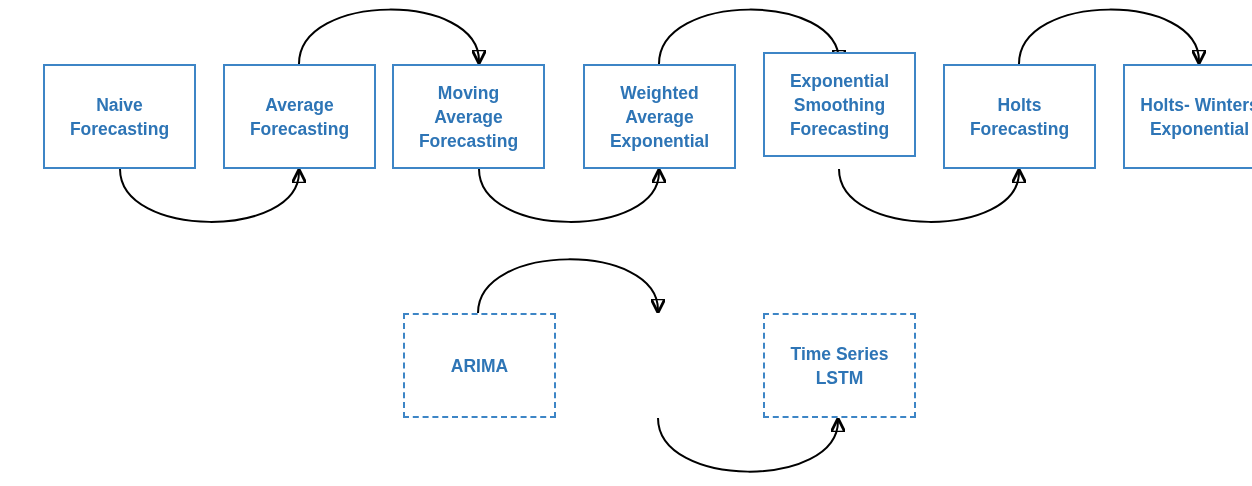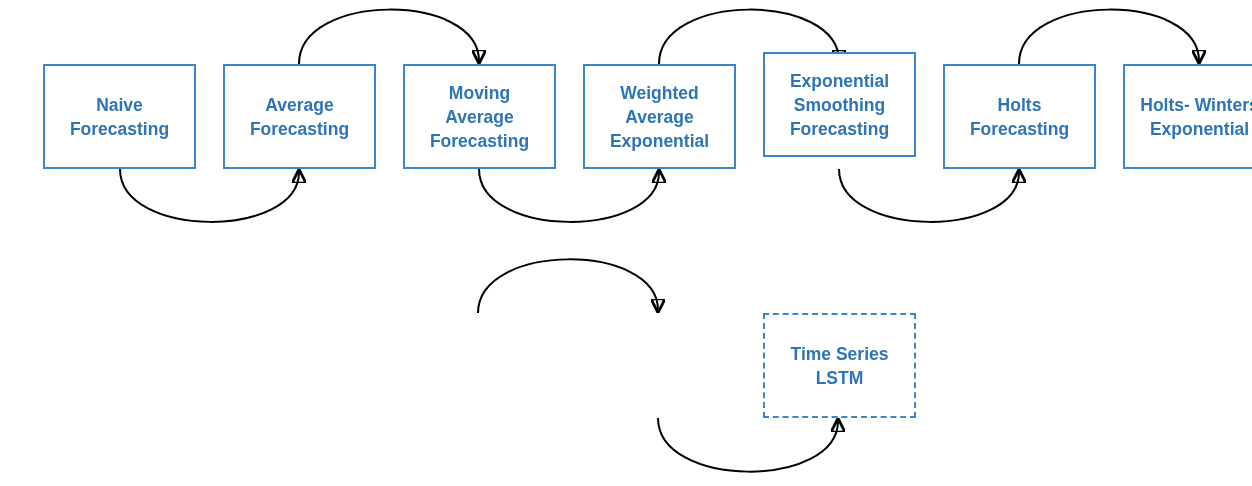--- a/index.html
+++ b/index.html
@@ -48,21 +48,21 @@
     font-size:17.5px;
     line-height:24px;
     white-space:pre-line;
   }
   .node.dashed{
     border-style:dashed;
   }
   
   .n0{left:7px;   top:64px;}
   .n1{left:187px; top:64px;}
-  .n2{left:367px; top:64px;text-align:center;}
+  .n2{left:356px; top:64px;text-align:center;}
   .n3{left:547px; top:64px;}
   .n4{left:727px; top:52px;}
   .n5{left:907px; top:64px;}
   .n6{left:1087px;top:64px;}
   
   .d0{left:367px; top:313px;}
   .d1{left:547px; top:313px;}
   .d2{left:727px; top:313px;}
 </style>
 </head>
@@ -97,16 +97,17 @@
 Average
 Exponential</div>
   <div class="node n4">Exponential
 Smoothing
 Forecasting</div>
   <div class="node n5">Holts
 Forecasting</div>
   <div class="node n6">Holts- Winters
 Exponential</div>
 
+  <div class="node dashed d0">ARIMA</div>
   <div class="node dashed d2">Time Series
 LSTM</div>
 
 </div>
 
 </body></html>

